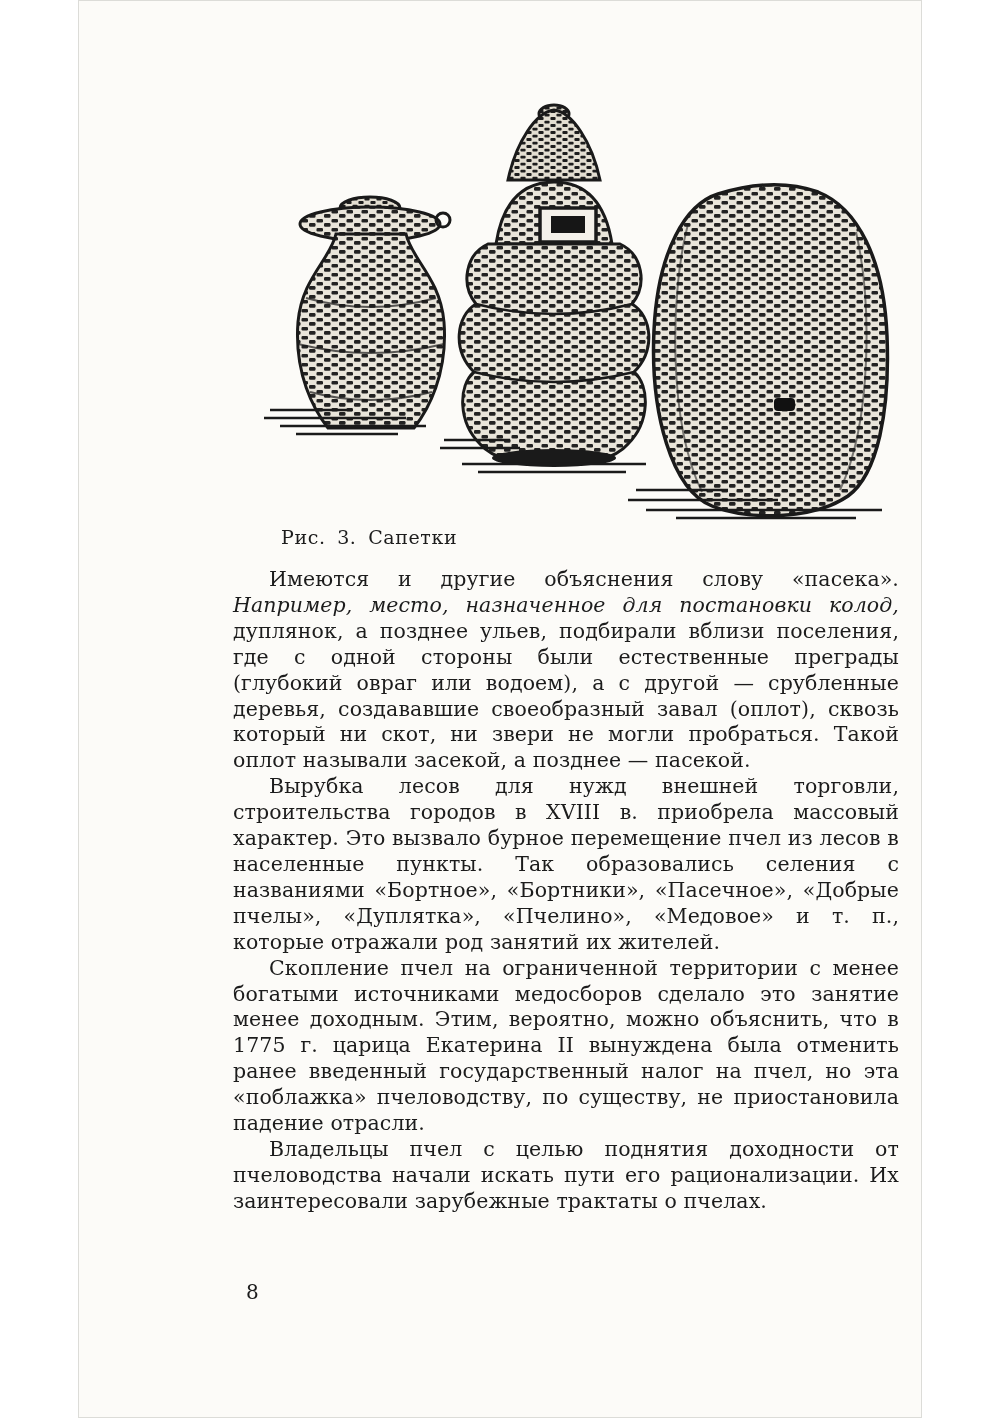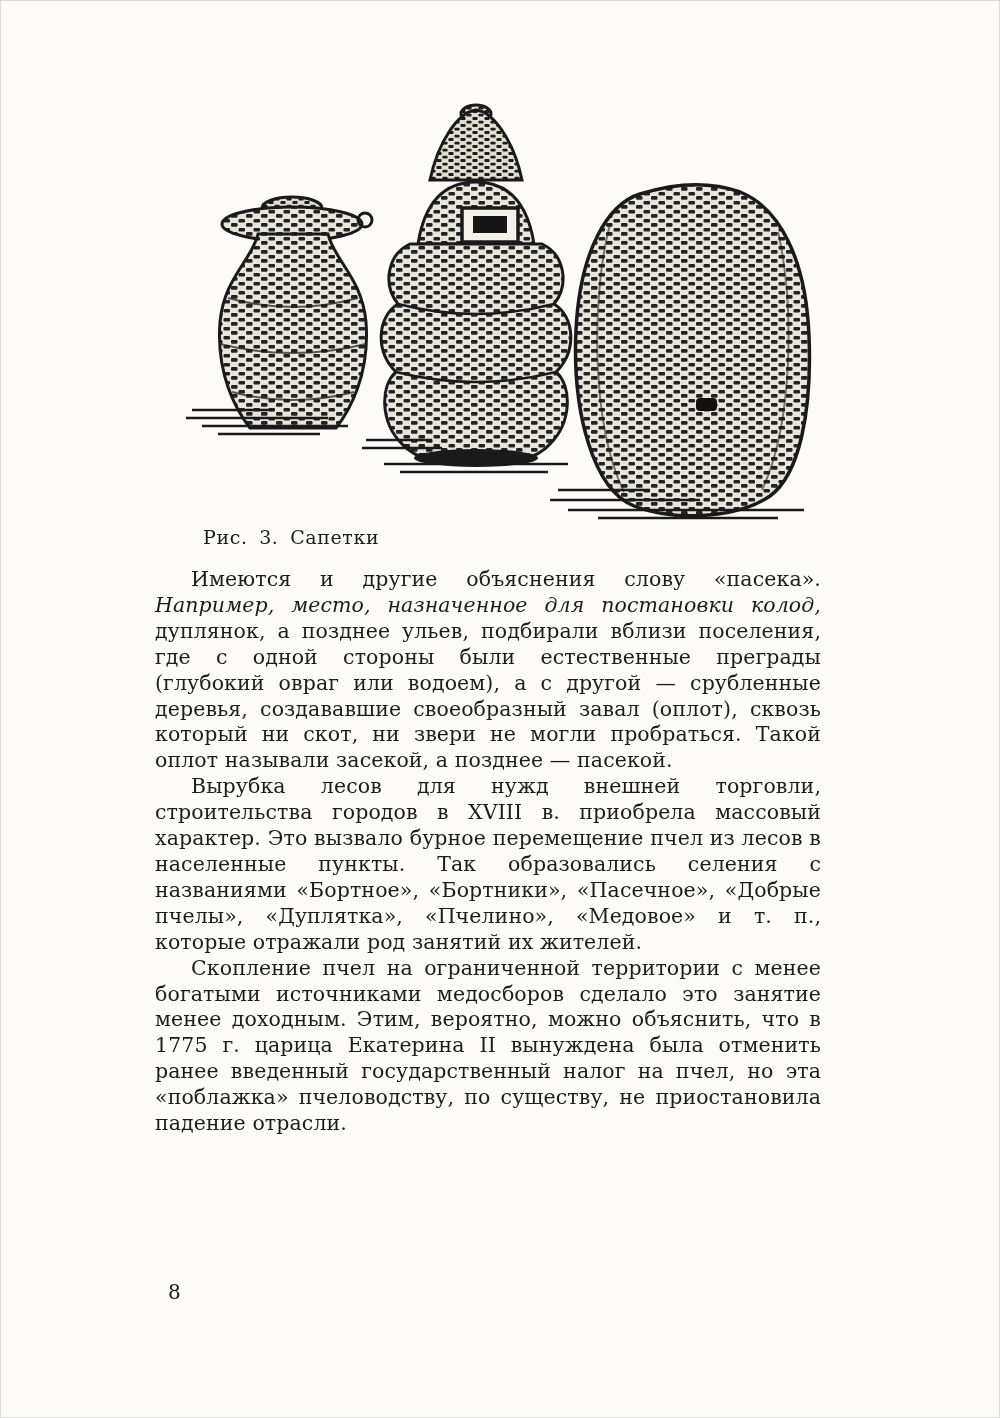--- a/index.html
+++ b/index.html
@@ -1,18 +1,18 @@
 <!DOCTYPE html>
 <html><head>
 <meta charset="utf-8">
 <style>
   html,body{margin:0;padding:0;background:#ffffff;}
   .page{
     position:relative;
-    width:1000px;height:1418px;
+    width:844px;height:1418px;
     margin:0 auto;
     background:#fcfbf8;
     color:#1c1c1c;
     font-family:"DejaVu Serif", "Liberation Serif", serif;
     box-shadow: inset 0 0 0 1px #dcdcd8;
     overflow:hidden;
   }
   .illustration{
     position:absolute;left:178px;top:92px;
   }
@@ -118,17 +118,18 @@
       <line x1="420" y1="426" x2="600" y2="426"></line>
     </g>
   </svg>
 
   <div class="figure-caption">Рис. 3. Сапетки</div>
 
   <div class="body-text">
     <p><span>Имеются и другие объяснения слову «пасека». </span><em>Например, место, назначенное для постановки колод,</em><span> дуплянок, а позднее ульев, подбирали вблизи поселения, где с одной стороны были естественные преграды (глубокий овраг или водоем), а с другой — срубленные деревья, создававшие своеобразный завал (оплот), сквозь который ни скот, ни звери не могли пробраться. Такой оплот называли засекой, а позднее — пасекой.</span></p>
     <p>Вырубка лесов для нужд внешней торговли, строительства городов в XVIII в. приобрела массовый характер. Это вызвало бурное перемещение пчел из лесов в населенные пункты. Так образовались селения с названиями «Бортное», «Бортники», «Пасечное», «Добрые пчелы», «Дуплятка», «Пчелино», «Медовое» и т. п., которые отражали род занятий их жителей.</p>
     <p>Скопление пчел на ограниченной территории с менее богатыми источниками медосборов сделало это занятие менее доходным. Этим, вероятно, можно объяснить, что в 1775 г. царица Екатерина II вынуждена была отменить ранее введенный государственный налог на пчел, но эта «поблажка» пчеловодству, по существу, не приостановила падение отрасли.</p>
+    <p>Владельцы пчел с целью поднятия доходности от пчеловодства начали искать пути его рационализации. Их заинтересовали зарубежные трактаты о пчелах.</p>
   </div>
 
   <div class="page-number">8</div>
 
 </div>
 
 </body></html>

